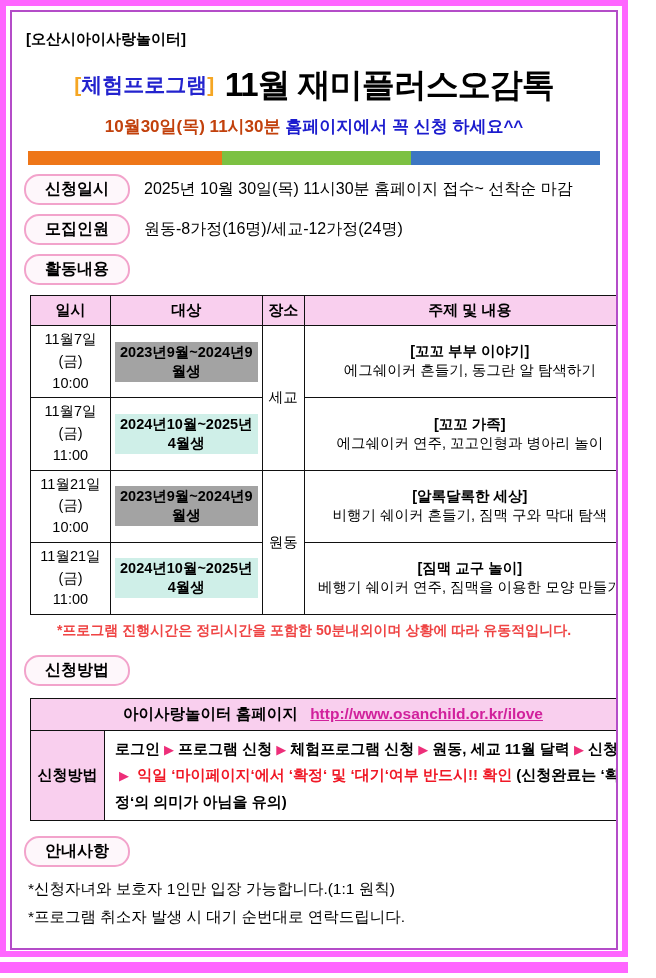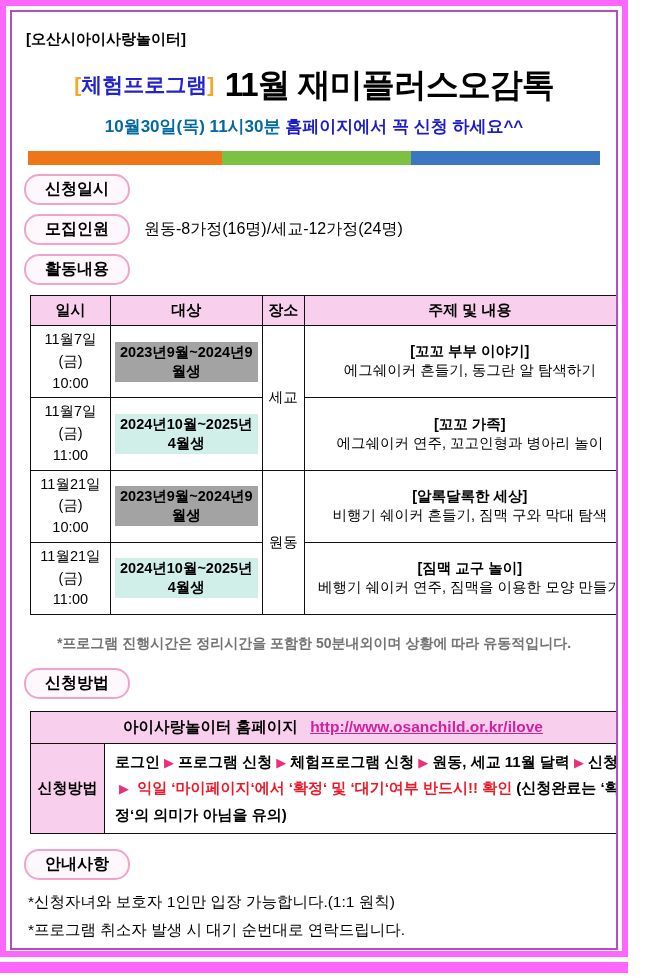--- a/index.html
+++ b/index.html
@@ -16,21 +16,21 @@
 
   .org-tag { font-size:15px; font-weight:700; color:#000; margin:10px 0 0 2px; }
 
   .title-row { text-align:center; margin-top:14px; white-space:nowrap; }
   .title-prefix { font-size:21px; font-weight:700; color:#2323CE; vertical-align:4px; }
   .title-prefix .bracket { color:#F5A623; }
   .main-title { font-size:33px; font-weight:800; color:#000; letter-spacing:-1px; margin-left:6px; }
 
   .subtitle { text-align:center; margin-top:13px; font-size:17px; font-weight:700; color:#1C1CCE; }
   .notice { text-align:center; margin-top:7px; font-size:17px; font-weight:700; }
-  .notice .red { color:#0369a1;margin-top:12px; }
+  .notice .red { color:#c2410c;margin-top:12px; }
   .notice .blue { color:#1C1CCE; }
 
   .tricolor { display:flex; height:14px; margin:13px 4px 0 4px; }
   .tricolor .seg1 { width:34%; background:#EE7618; }
   .tricolor .seg2 { width:33%; background:#7CC142; }
   .tricolor .seg3 { width:33%; background:#3C76C2; }
 
   .info-row { display:flex; align-items:center; margin-top:9px; }
   .pill { flex:0 0 auto; width:106px; border:2px solid #F2A3CB; background:#FEF7FB; border-radius:15px;
           text-align:center; font-size:16px; font-weight:700; color:#000; padding:3px 0; white-space:pre; }
@@ -43,21 +43,21 @@
   .row-h2 { height:55px; }
   .row-h3 { height:66px; }
   .dt-cell { line-height:1.5; }
   .target-hl { display:inline-block; padding:1px 2px; font-weight:600; }
   .hl-cream { background:#a3a3a3; }
   .hl-mint  { background:#CFEFE8; }
   .place-cell { font-weight:600; }
   .topic-title { font-weight:700; }
   .topic-desc { font-weight:400; line-height:1.35; }
 
-  .table-note { text-align:center; font-size:14px; font-weight:600; margin-top:20px; color:#737373; }
+  .table-note { text-align:center; font-size:14px; font-weight:600; margin-top:7px; color:#ef4444; }
 
   .section-pill-row { margin-top:15px; }
 
   .method-table { border-collapse:collapse; width:606px; margin:12px 0 0 6px; }
   .method-table td { border:1px solid #111; }
   .mt-header { background:#F9CFEE; text-align:center; font-size:15.5px; font-weight:700; padding:5px 2px; }
   .mt-link { color:#D1219C; text-decoration:underline; font-weight:700; margin-left:8px; }
   .mt-label { background:#F9CFEE; width:74px; text-align:center; font-size:15px; font-weight:700; }
   .mt-body { padding:5px 10px; font-size:15px; font-weight:700; line-height:1.75; }
   .arrow { color:#ED2E79; font-size:13px; padding:0 4px; }
@@ -89,20 +89,21 @@
     </div>
 
     <div class="tricolor">
       <div class="seg1"></div>
       <div class="seg2"></div>
       <div class="seg3"></div>
     </div>
 
     <div class="info-row">
       <span class="pill">신청일시</span>
+      <span class="info-text">2025년 10월 30일(목) 11시30분 홈페이지 접수~ 선착순 마감</span>
     </div>
 
     <div class="info-row">
       <span class="pill">모집인원</span>
       <span class="info-text">원동-8가정(16명)/세교-12가정(24명)</span>
     </div>
 
     <div class="info-row">
       <span class="pill">활동내용</span>
     </div>

